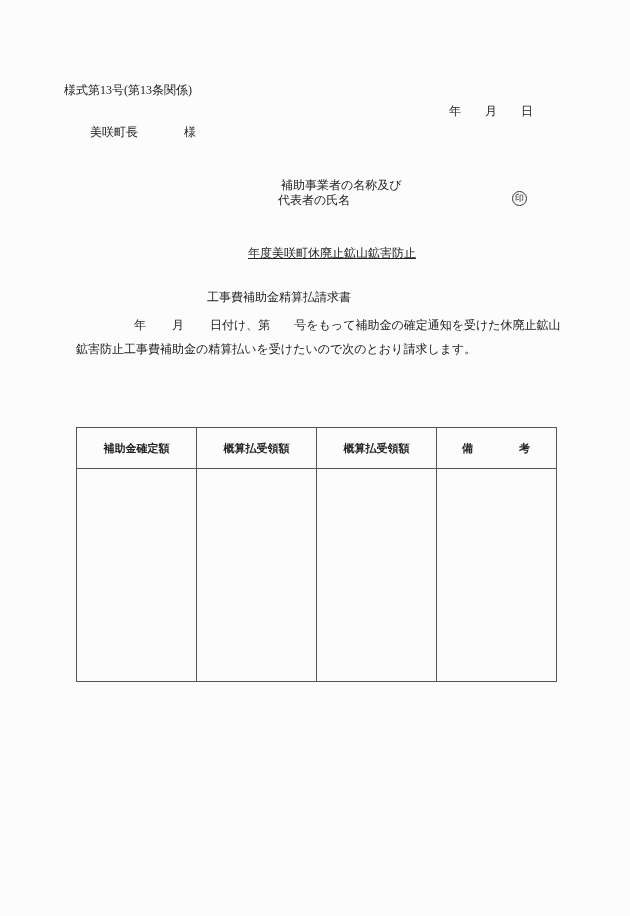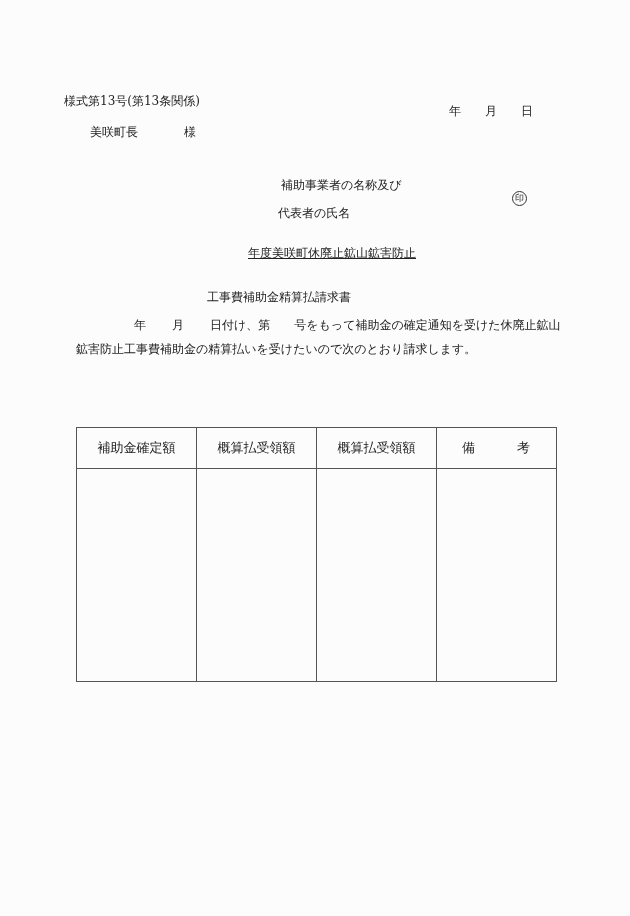--- a/index.html
+++ b/index.html
@@ -11,31 +11,31 @@
     width: 630px;
     height: 916px;
     position: relative;
     overflow: hidden;
     font-family: "DejaVu Serif", "Liberation Serif", serif;
     color: #222;
     font-size: 12px;
   }
   .abs { position: absolute; white-space: nowrap; line-height: 14px; }
 
-  .form-number { left: 64px; top: 94px; }
+  .form-number { left: 64px; top: 83px; font-family: Liberation Serif, serif; }
   .date-line { left: 449px; top: 104px; }
   .date-line span { display: inline-block; }
   .date-year { width: 36px; }
   .date-month { width: 36px; }
 
   .addressee { left: 90px; top: 125px; }
   .addressee .sama { display: inline-block; margin-left: 46px; }
 
   .applicant-1 { left: 281px; top: 178px; }
-  .applicant-2 { left: 278px; top: 206px; }
+  .applicant-2 { left: 278px; top: 193px; }
   .seal {
     left: 512px; top: 191px;
     width: 13px; height: 13px;
     border: 1px solid #333;
     border-radius: 50%;
     font-size: 9px;
     line-height: 13px;
     text-align: center;
   }
 
@@ -51,22 +51,22 @@
     left: 76px;
     top: 427px;
     width: 481px;
     height: 255px;
     border-collapse: collapse;
     table-layout: fixed;
   }
   table.amounts th, table.amounts td {
     border: 1px solid #555;
     padding: 0;
-    font-weight: normal;
-    font-size: 13px;
+    font-weight: bold;
+    font-size: 11px;
     text-align: center;
   }
   table.amounts th { height: 40px; }
   .remarks-head {
     display: flex;
     justify-content: space-between;
     padding: 0 26px 0 25px;
   }
 </style>
 </head>

